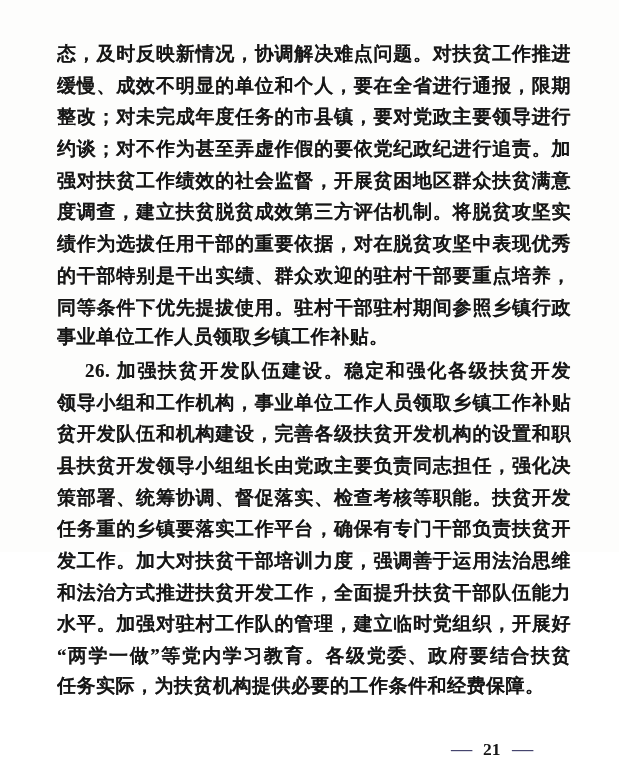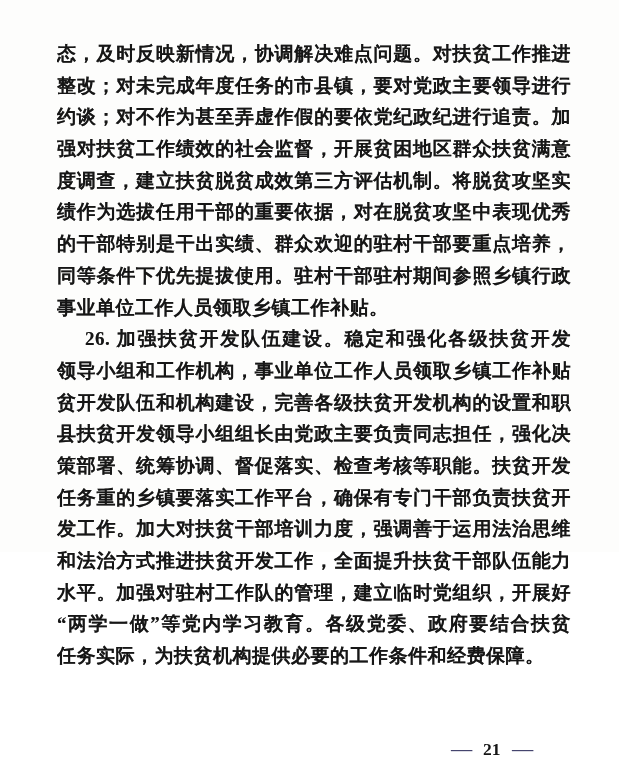--- a/index.html
+++ b/index.html
@@ -42,20 +42,21 @@
     overflow: hidden;
     white-space: nowrap;
     text-shadow: 0 0 0.5px rgba(0,0,0,0.55);
   }
   .line.indent {
     text-indent: 28px;
   }
   .line.flush {
     text-align: right;
     text-align-last: left;
+    font-family: Liberation Mono, monospace;
   }
   .footer {
     position: absolute;
     left: 453px;
     top: 739px;
     display: flex;
     align-items: center;
     font-size: 17px;
     font-weight: 600;
   }
@@ -71,20 +72,21 @@
   }
 </style>
 </head>
 <body>
 
 <div class="page">
 
   <div class="body-text">
     <div class="paragraph">
         <div class="line">态，及时反映新情况，协调解决难点问题。对扶贫工作推进</div>
+        <div class="line">缓慢、成效不明显的单位和个人，要在全省进行通报，限期</div>
         <div class="line">整改；对未完成年度任务的市县镇，要对党政主要领导进行</div>
         <div class="line">约谈；对不作为甚至弄虚作假的要依党纪政纪进行追责。加</div>
         <div class="line">强对扶贫工作绩效的社会监督，开展贫困地区群众扶贫满意</div>
         <div class="line">度调查，建立扶贫脱贫成效第三方评估机制。将脱贫攻坚实</div>
         <div class="line">绩作为选拔任用干部的重要依据，对在脱贫攻坚中表现优秀</div>
         <div class="line">的干部特别是干出实绩、群众欢迎的驻村干部要重点培养，</div>
         <div class="line">同等条件下优先提拔使用。驻村干部驻村期间参照乡镇行政</div>
         <div class="line flush">事业单位工作人员领取乡镇工作补贴。</div>
       </div>
     <div class="paragraph">

